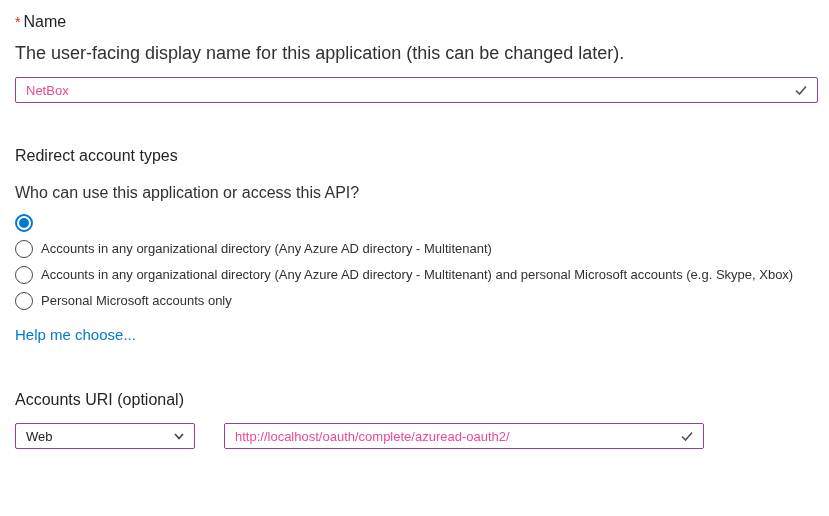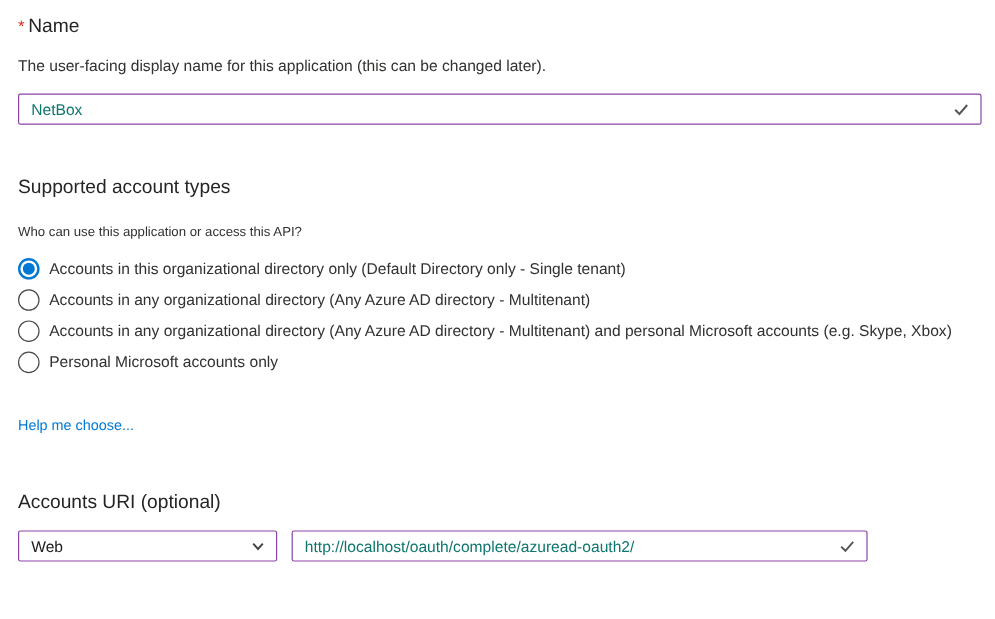--- a/index.html
+++ b/index.html
@@ -18,21 +18,21 @@
     color: #252525;
     line-height: 20px;
     margin: 0;
   }
   .req-star {
     color: #e32525;
     font-size: 14px;
     margin-right: 3px;
   }
   .desc {
-    font-size: 13px;
+    font-size: 18px;
     line-height: 19px;
     color: #323130;
     margin-top: 12px;
     max-width: 800px;
   }
 
   
   .field {
     position: relative;
     height: 26px;
@@ -41,39 +41,39 @@
     box-sizing: border-box;
     background: #fff;
     display: flex;
     align-items: center;
   }
   .field input {
     border: none; outline: none;
     background: transparent;
     font-family: "Liberation Sans", sans-serif;
     font-size: 13px;
-    color: #0f766e;
+    color: #ec4899;
     padding: 0 26px 0 10px;
     width: 100%;
     height: 100%;
     box-sizing: border-box;
   }
   .field .suffix-icon {
     position: absolute;
     right: 8px;
     top: 50%;
     transform: translateY(-50%);
     display: flex;
     align-items: center;
   }
   .name-field { margin-top: 14px; }
 
   
   .section-accounts { margin-top: 43px; }
-  .question { font-size: 11px; line-height: 18px; margin-top: 18px; }
+  .question { font-size: 16px; line-height: 18px; margin-top: 18px; }
 
   .radio-list { margin-top: 8px; }
   .radio-row {
     display: flex;
     align-items: center;
     height: 26px;
     cursor: pointer;
   }
   .radio-circle {
     width: 18px; height: 18px;
@@ -92,36 +92,36 @@
     content: "";
     position: absolute;
     inset: 2px;
     border-radius: 50%;
     background: #0078d4;
   }
   .radio-label { font-size: 13px; line-height: 18px; color: #323130; }
 
   .help-link {
     display: inline-block;
-    margin-top: 32px;
-    font-size: 12px;
+    margin-top: 12px;
+    font-size: 15px;
     color: #0078d4;
     text-decoration: none;
     cursor: pointer;
   }
 
   .section-redirect { margin-top: 46px; }
 
   .redirect-controls {
     display: flex;
     margin-top: 13px;
   }
   .platform-select {
-    width: 216px;
-    margin-right: 12px;
+    width: 180px;
+    margin-right: 29px;
     cursor: pointer;
   }
   .platform-select .select-text {
     font-size: 13px;
     color: #1b1b1b;
     padding-left: 10px;
   }
   .uri-field { width: 480px; }
 
   .check-glyph { stroke: #555555; stroke-width: 1.6; fill: none; }
@@ -139,27 +139,26 @@
       <input type="text" value="NetBox" style="">
       <span class="suffix-icon">
         <svg width="16" height="16" viewBox="0 0 16 16">
           <polyline class="check-glyph" points="3,8.5 6.5,12 13,4.5"></polyline>
         </svg>
       </span>
     </div>
   </div>
 
   <div class="section-accounts">
-    <h2 class="section-title">Supported account types</h2>
+    <h2 class="section-title">Redirect account types</h2>
     <div class="question">Who can use this application or access this API?</div>
 
     <div class="radio-list">
       <div class="radio-row">
         <span class="radio-circle selected"></span>
-        <span class="radio-label">Accounts in this organizational directory only (Default Directory only - Single tenant)</span>
       </div>
       <div class="radio-row">
         <span class="radio-circle"></span>
         <span class="radio-label">Accounts in any organizational directory (Any Azure AD directory - Multitenant)</span>
       </div>
       <div class="radio-row">
         <span class="radio-circle"></span>
         <span class="radio-label">Accounts in any organizational directory (Any Azure AD directory - Multitenant) and personal Microsoft accounts (e.g. Skype, Xbox)</span>
       </div>
       <div class="radio-row">

